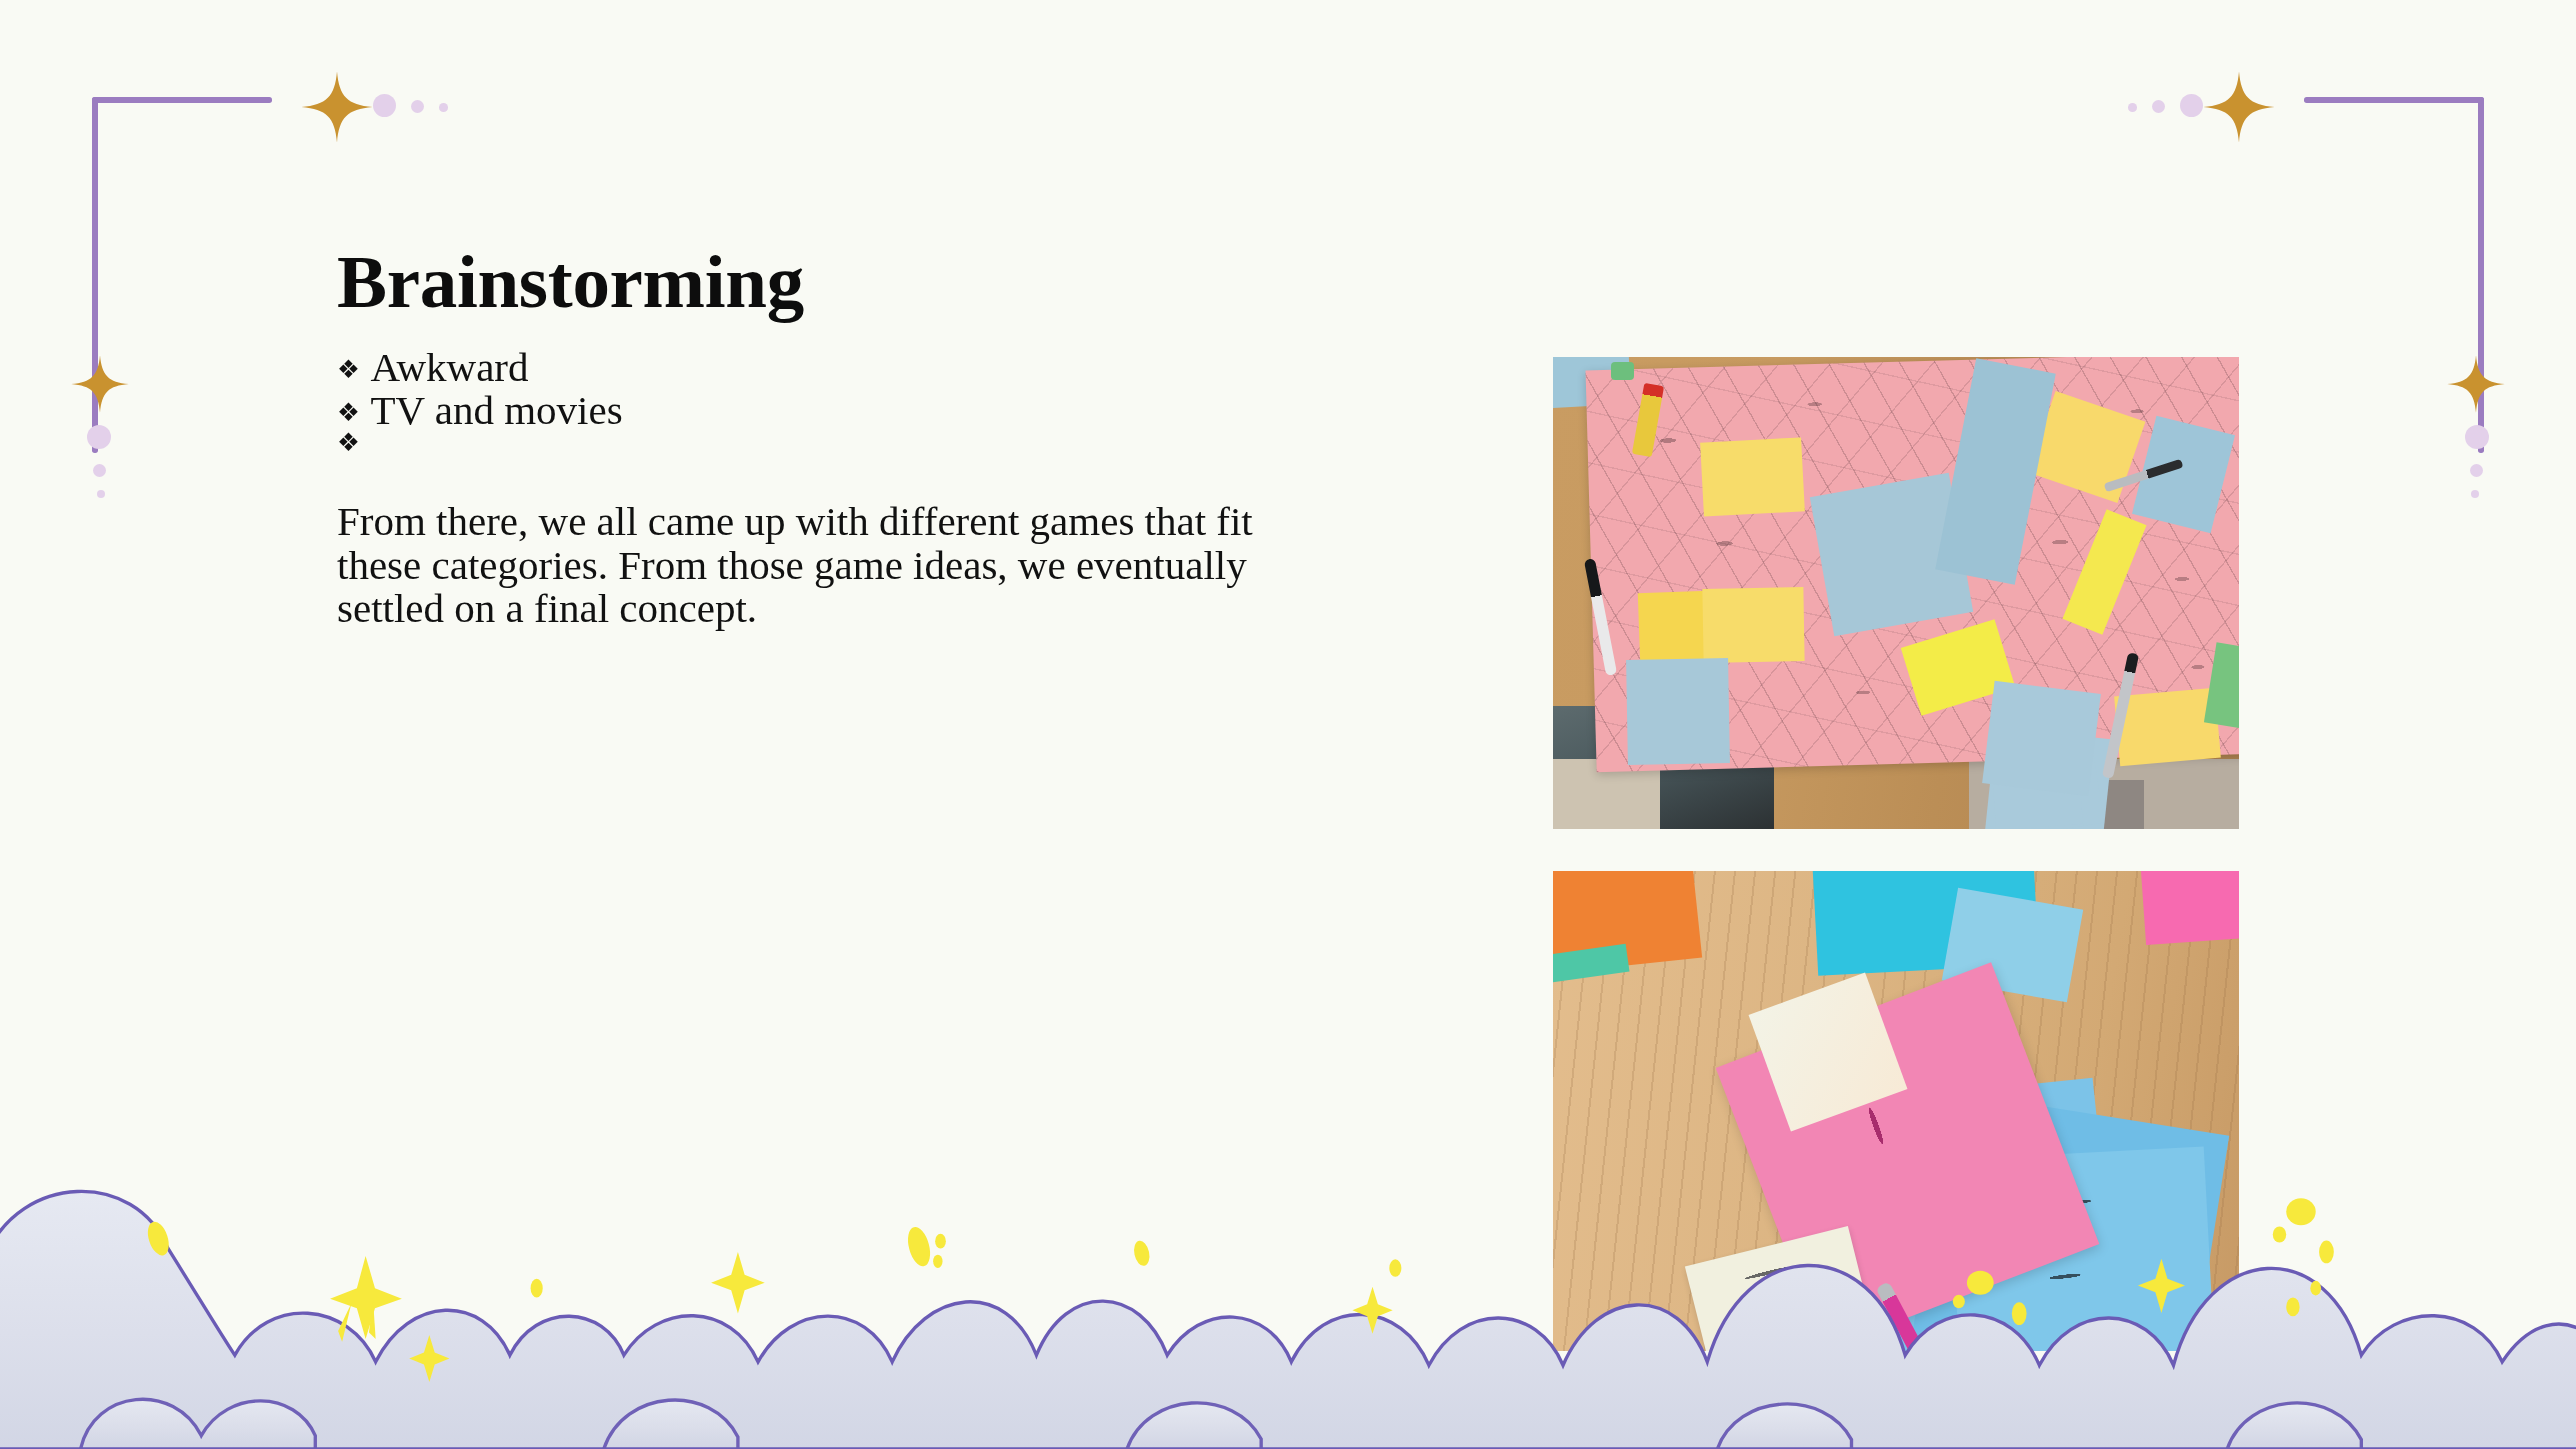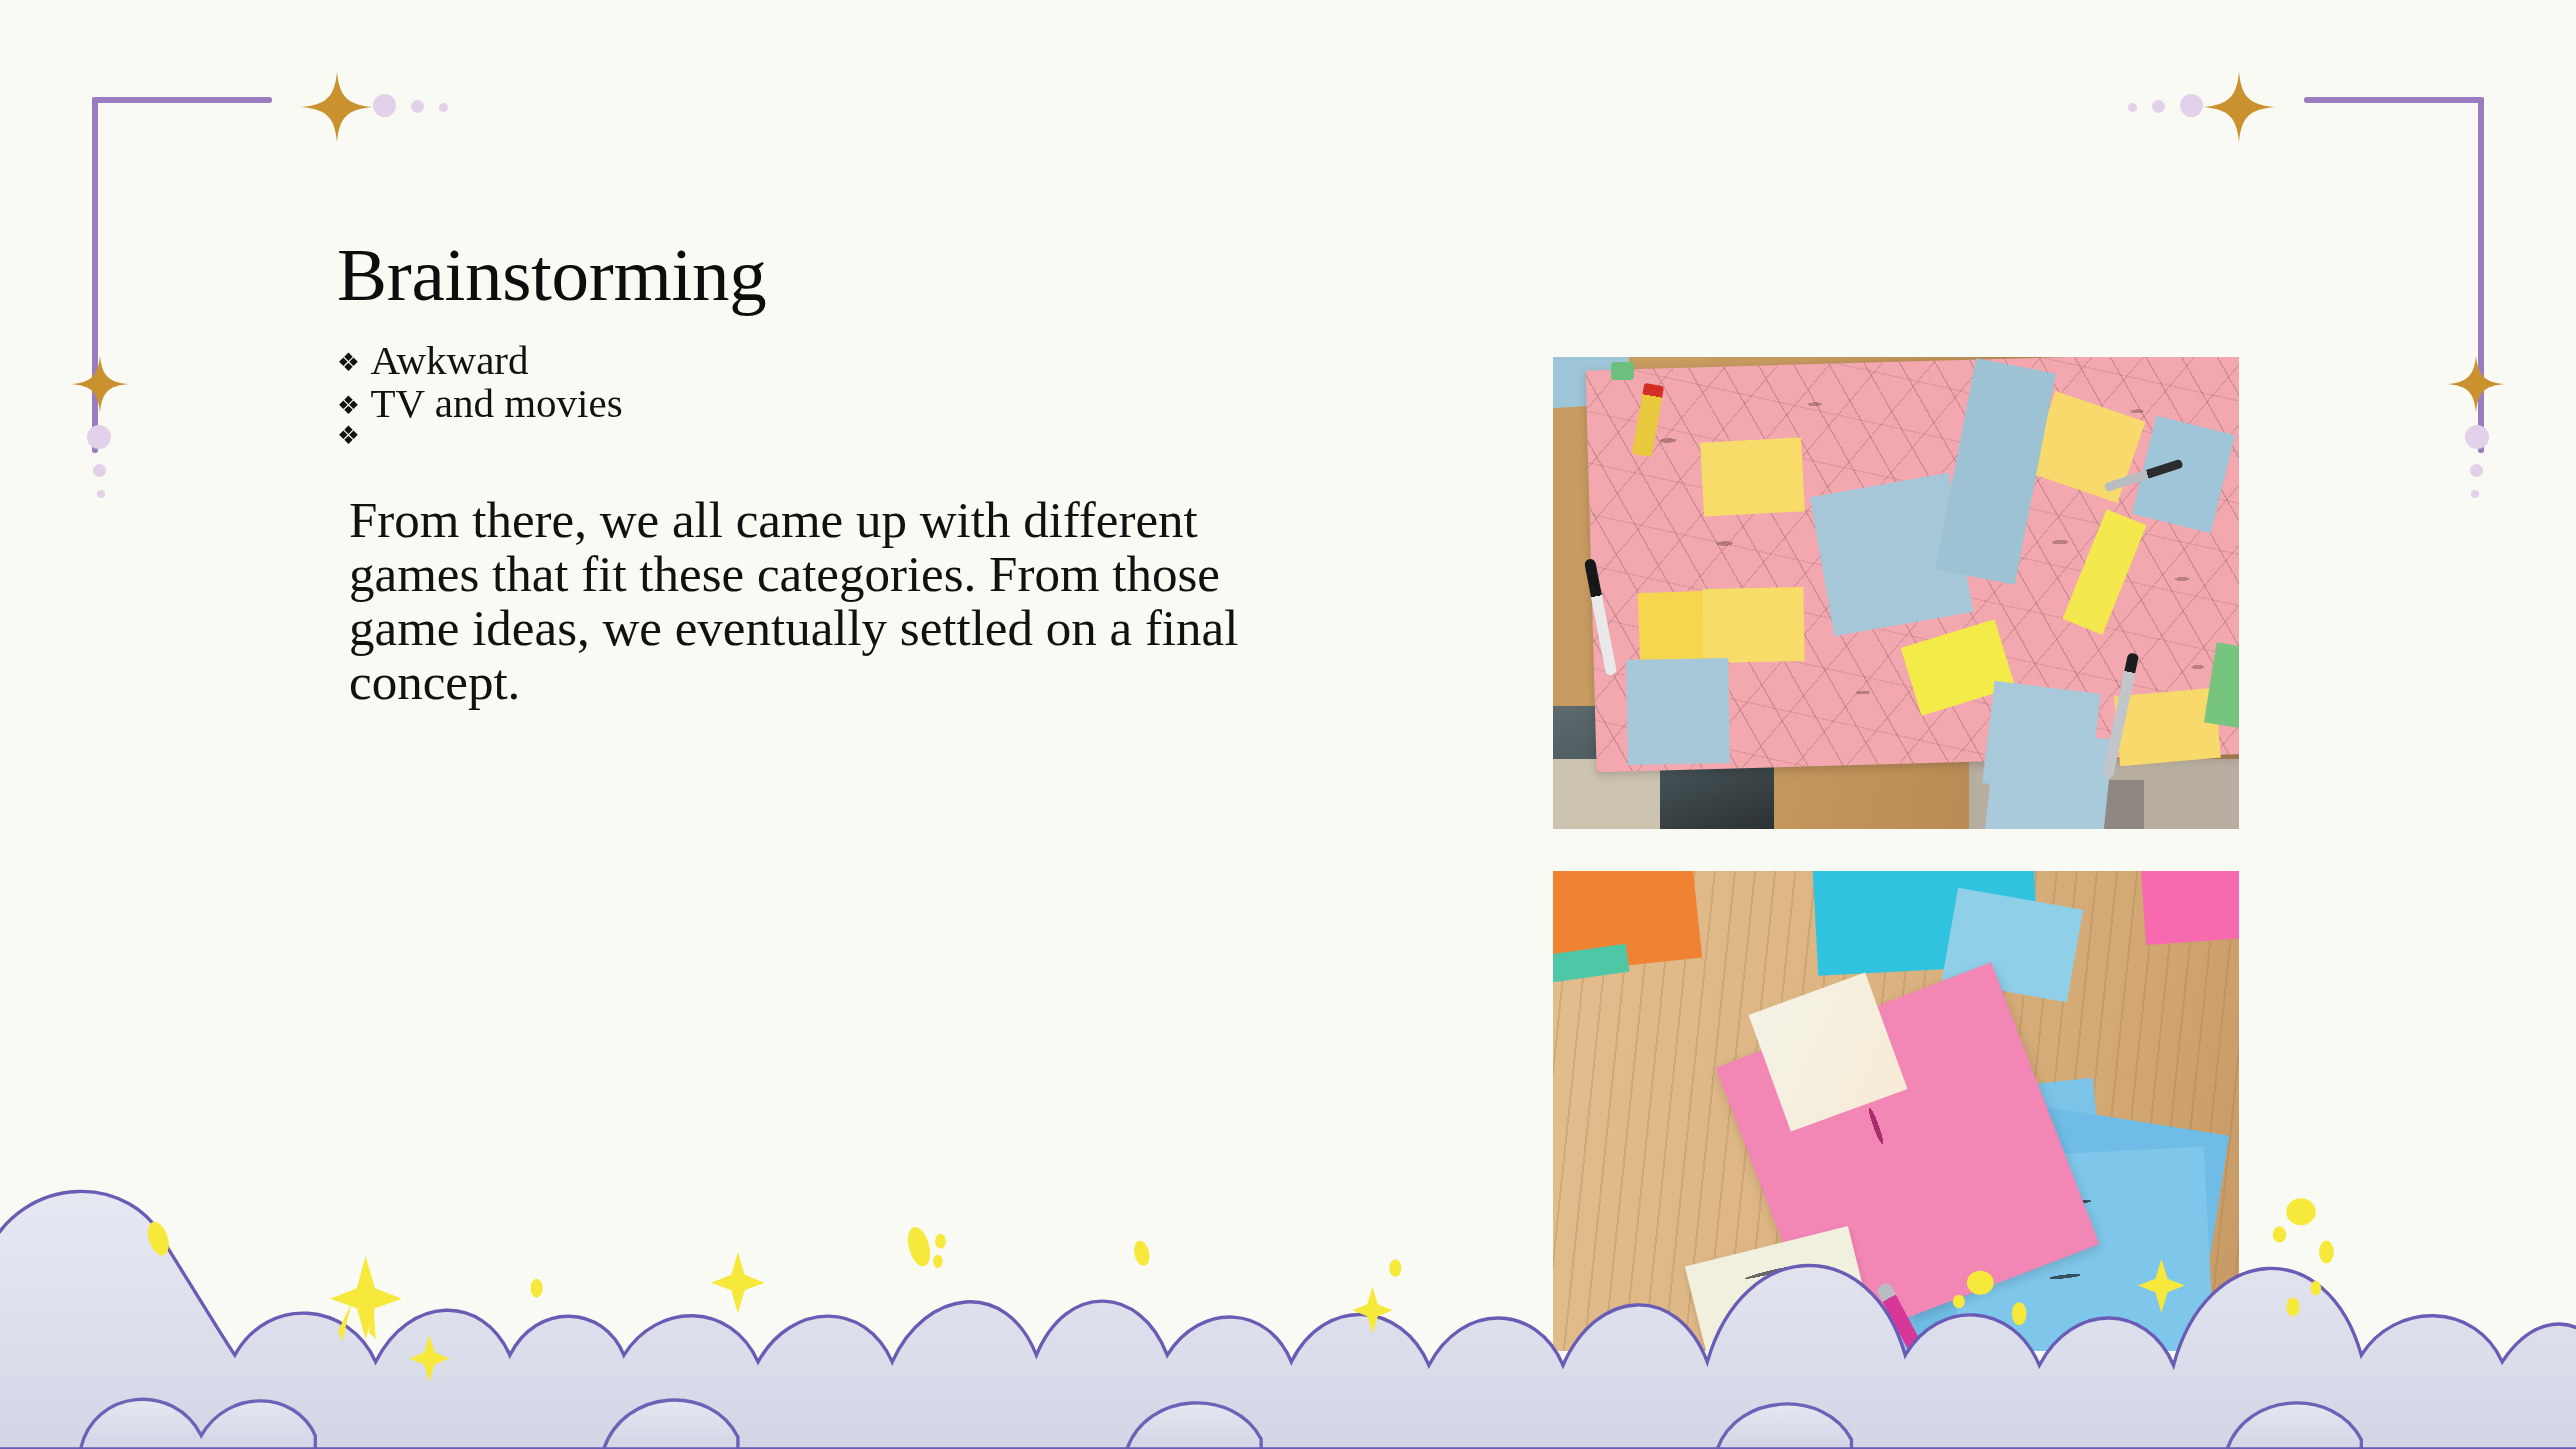--- a/index.html
+++ b/index.html
@@ -55,24 +55,24 @@
 
   
   #text-col {
     position: absolute;
     left: 337px;
     top: 228px;
     width: 939px;
   }
   #page-title {
     font-size: 75px;
-    font-weight: 400;
+    font-weight: 700;
     line-height: 1.05;
     color: #0d0d0d;
-    margin: 8px 0 24px 0;
+    margin: 15px 0 24px 0;
     letter-spacing: -0.3px;
   }
   #body-copy {
     font-size: 41px;
     line-height: 1.06;
     color: #111111;
     margin: 0;
   }
   #bullet-list {
     list-style: none;
@@ -87,24 +87,24 @@
     align-items: baseline;
     gap: 10.7px;
   }
   .bullet-glyph {
     font-size: 25.5px;
     line-height: 1;
     color: #111111;
     transform: translateY(-2.7px);
   }
   #closing-copy {
-    font-size: 51px;
+    font-size: 41px;
     line-height: 1.06;
     color: #111111;
-    margin: 42px 0 0 12px;
+    margin: 42px 0 0 0;
   }
 
   
   .photo {
     position: absolute;
     overflow: hidden;
     background: #c9a877;
   }
   #photo-top    { left: 1553px; top: 357px;  width: 686px; height: 472px; }
   #photo-bottom { left: 1553px; top: 871px; width: 686px; height: 480px; }

